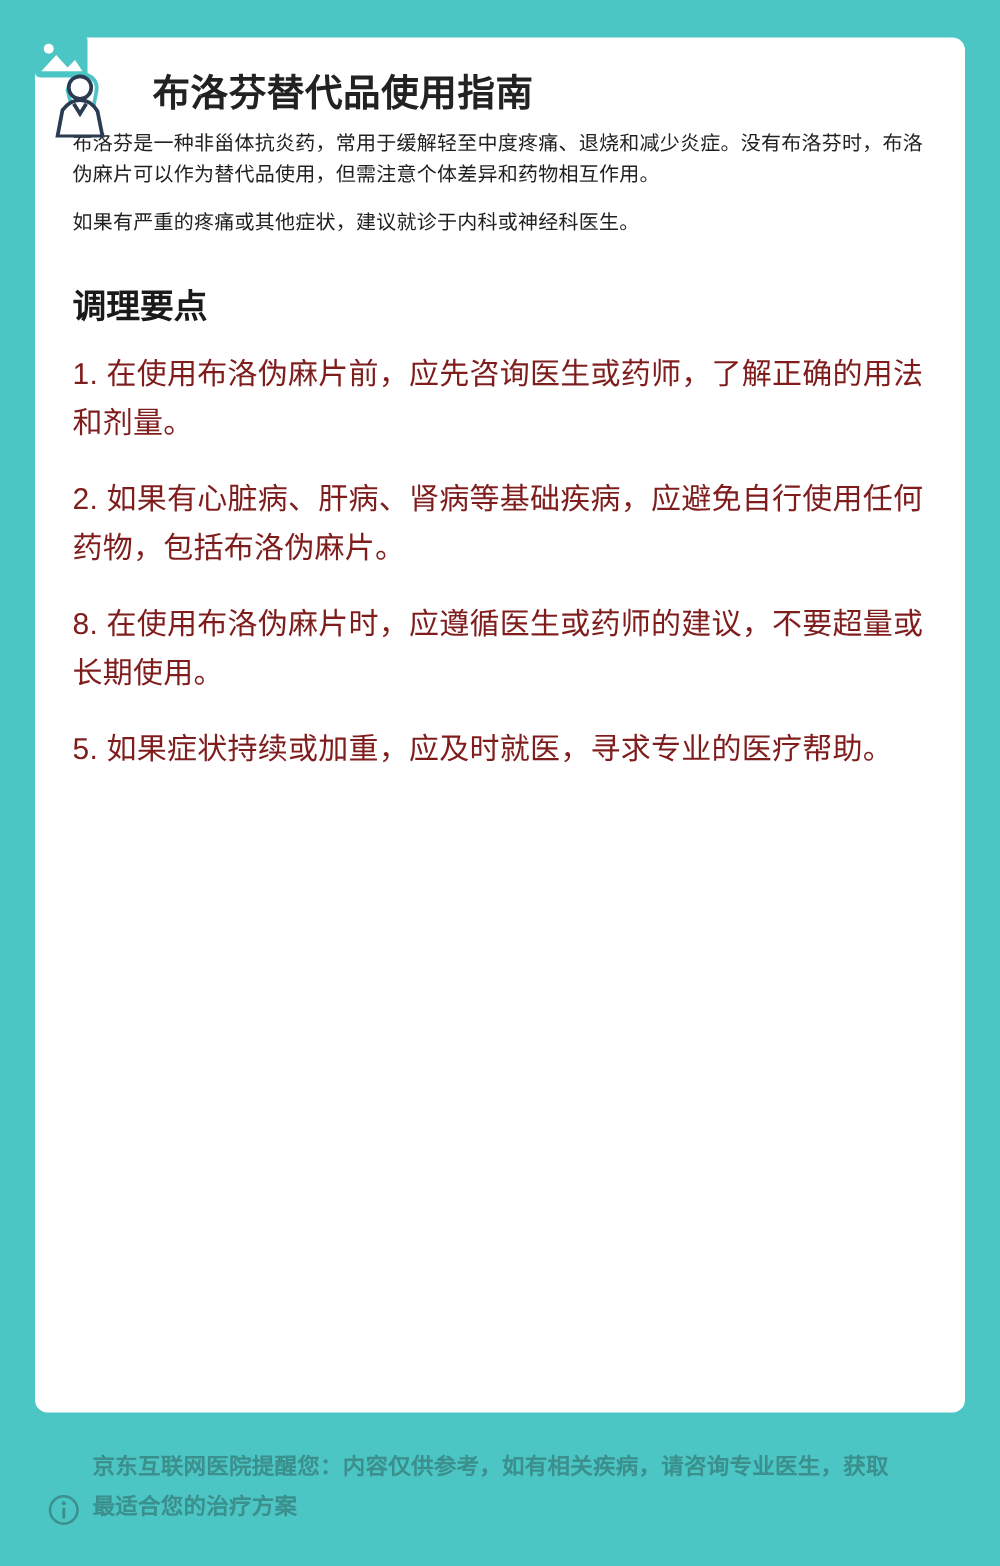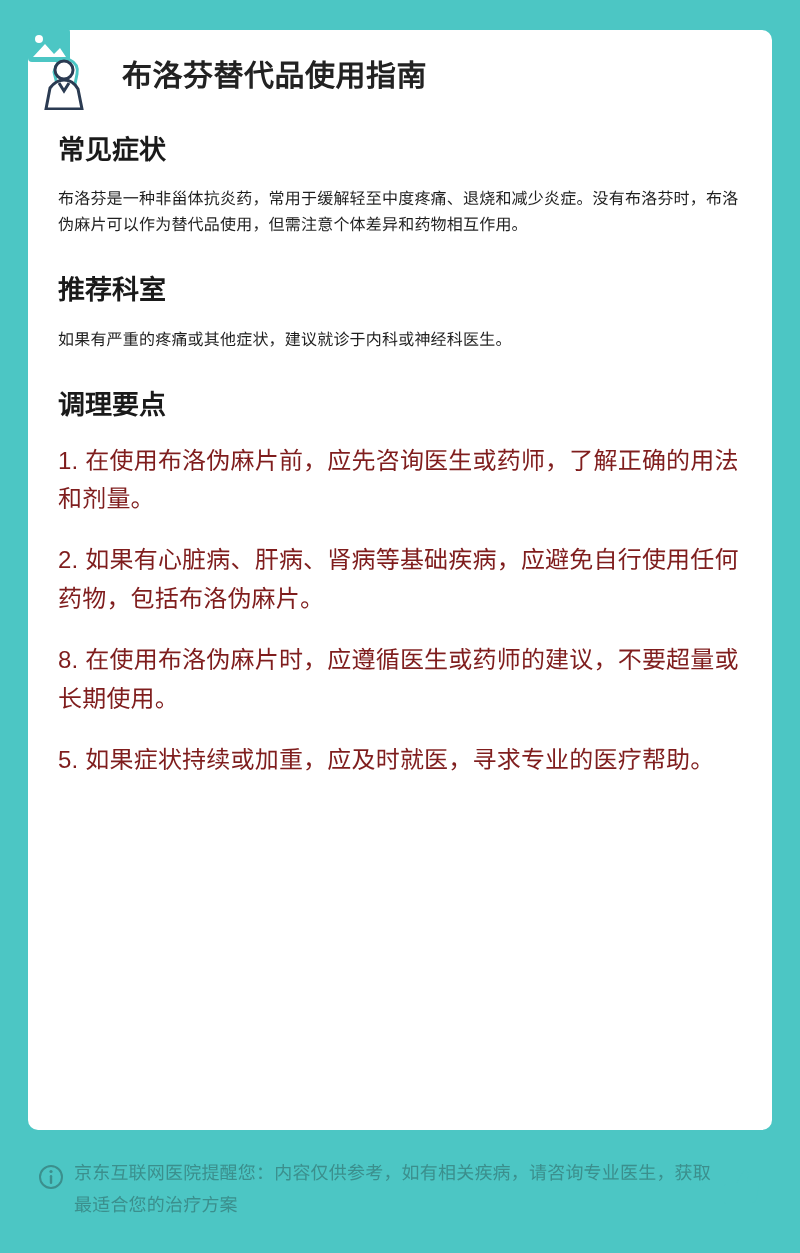--- a/index.html
+++ b/index.html
@@ -67,21 +67,22 @@
     color: #7f1d1d;
     line-height: 1.62;
     margin: 0 0 22px 0;
     letter-spacing: 0.2px;
   }
   .footer {
     position: relative;
     margin: 22px 10px 0 10px;
     padding: 6px 0 26px 0;
     display: flex;
-    align-items: flex-start;
+    align-items: flex-end;
+    font-weight: bold;
   }
   .footer-icon {
     width: 26px;
     height: 26px;
     flex: 0 0 26px;
     margin-top: 6px;
     margin-right: 10px;
   }
   .footer-text {
     flex: 1 1 auto;
@@ -112,24 +113,22 @@
         <path d="M7 31 L19 18 L28 28 L34 22 L40 31 Z" fill="#ffffff"></path>
         <path d="M30 40 q6 -10 14 -6 q9 4 7 14 l-2 10 l-18 0 l-3 -12 z" fill="#ffffff" stroke="#4cc6c4" stroke-width="3"></path>
         <circle cx="38" cy="44" r="9" fill="#ffffff" stroke="#2b3b52" stroke-width="3"></circle>
         <path d="M24 62 q6 -8 14 -8 q9 0 14 9 l4 20 l-36 0 z" fill="#ffffff" stroke="#2b3b52" stroke-width="3"></path>
         <path d="M33 57 l5 8 l5 -8" fill="none" stroke="#2b3b52" stroke-width="3"></path>
       </svg>
     </span>
 
     <h1 class="title">布洛芬替代品使用指南</h1>
 
-    <h2 class="section-heading">常见症状</h2>
     <p class="body-text">布洛芬是一种非甾体抗炎药，常用于缓解轻至中度疼痛、退烧和减少炎症。没有布洛芬时，布洛伪麻片可以作为替代品使用，但需注意个体差异和药物相互作用。</p>
 
-    <h2 class="section-heading">推荐科室</h2>
     <p class="body-text">如果有严重的疼痛或其他症状，建议就诊于内科或神经科医生。</p>
 
     <h2 class="section-heading">调理要点</h2>
     <ul class="list">
       <li>1. 在使用布洛伪麻片前，应先咨询医生或药师，了解正确的用法和剂量。</li>
       <li>2. 如果有心脏病、肝病、肾病等基础疾病，应避免自行使用任何药物，包括布洛伪麻片。</li>
       <li>8. 在使用布洛伪麻片时，应遵循医生或药师的建议，不要超量或长期使用。</li>
       <li>5. 如果症状持续或加重，应及时就医，寻求专业的医疗帮助。</li>
     </ul>
 

